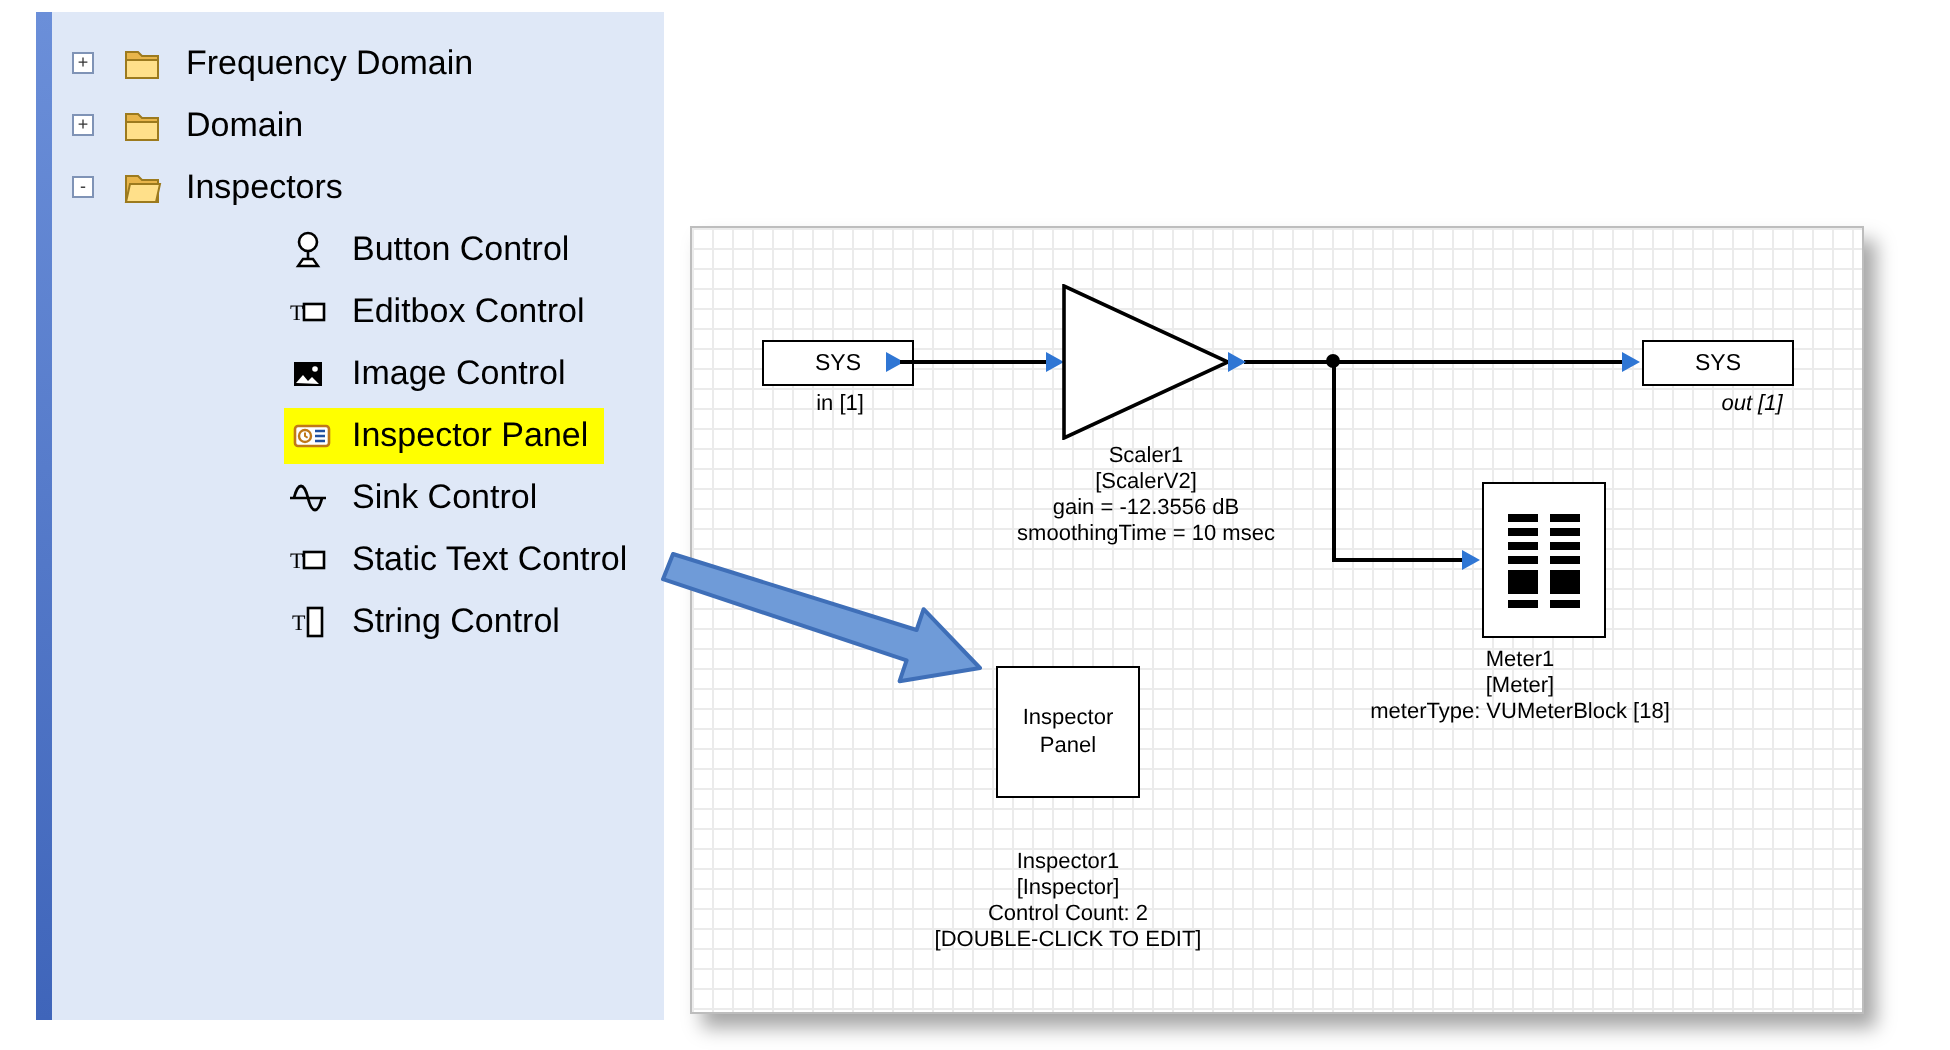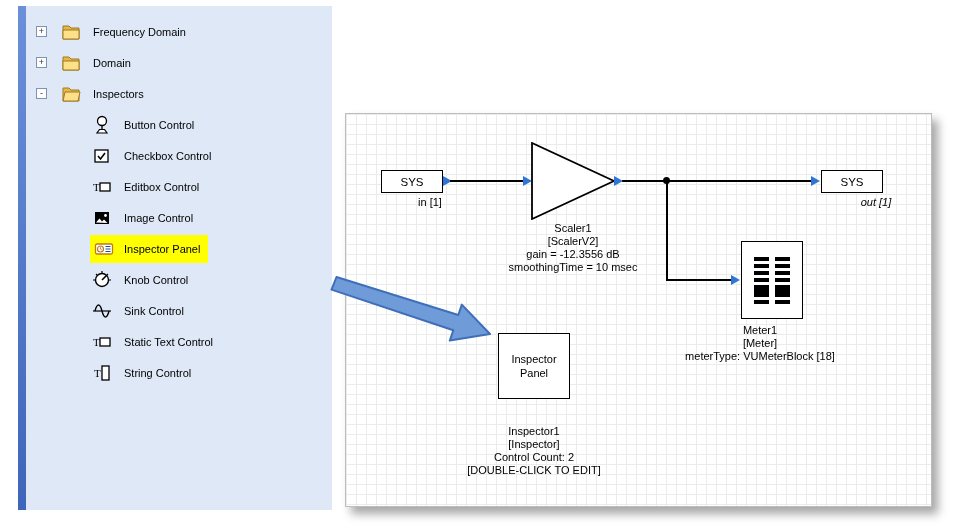--- a/index.html
+++ b/index.html
@@ -6,39 +6,39 @@
   html,body { width:975px; height:525px; background:#fff; overflow:hidden;
     font-family:"Liberation Sans", sans-serif; position:relative; }
 
   
   .palette { position:absolute; left:18px; top:6px; width:314px; height:504px;
     background:#dfe8f7; display:flex; }
   .palette-bar { width:8px; height:100%;
     background:linear-gradient(180deg,#6b8fd9 0%,#3f65ba 100%); flex:none; }
   .tree { flex:1; padding-top:10px; }
   .trow { display:flex; align-items:center; height:31px; padding-left:10px; }
-  .trow.lvl1 { padding-left:64px; }
+  .trow.lvl1 { padding-left:116px; }
   .expander { width:11px; height:11px; border:1px solid #7f93b6; background:#fff;
     font-size:9px; line-height:8px; text-align:center; color:#333;
     margin-right:12px; flex:none; }
   .icon { width:24px; height:24px; display:flex; align-items:center;
     justify-content:center; margin-right:10px; flex:none; }
-  .tlabel { font-size:11px; color:#000; white-space:nowrap; }
+  .tlabel { font-size:17px; color:#000; white-space:nowrap; }
   .hl { display:flex; align-items:center; background:#ffff00; padding:2px 8px 2px 2px; }
   .hl .icon { margin-right:8px; }
 
   
   .canvas { position:absolute; left:345px; top:113px; width:587px; height:394px;
     background:#fff; border:1px solid #bdbdbd;
     box-shadow:6px 7px 9px rgba(0,0,0,0.35);
     background-image:
       repeating-linear-gradient(to right,#ebebeb 0 1px,transparent 1px 10px),
       repeating-linear-gradient(to bottom,#ebebeb 0 1px,transparent 1px 10px); }
   .block { position:absolute; background:#fff; border:1.6px solid #000; }
-  .sys { width:62px; height:23px; display:flex; align-items:center;
+  .sys { width:76px; height:23px; display:flex; align-items:center;
     justify-content:center; font-size:11.5px; }
   .wire { position:absolute; background:#000; }
   .dot { position:absolute; width:7px; height:7px; border-radius:50%; background:#000; }
   .port { position:absolute; width:0; height:0;
     border-top:5px solid transparent; border-bottom:5px solid transparent;
     border-left:9px solid #2f76d4; }
   .clabel { position:absolute; transform:translateX(-50%); font-size:11px;
     line-height:13px; text-align:center; white-space:nowrap; color:#000; }
   .inspector-box { width:72px; height:66px; display:flex; align-items:center;
     justify-content:center; text-align:center; font-size:11px; line-height:14px;
@@ -96,29 +96,20 @@
       <span class="icon">
         <svg width="20" height="20" viewBox="0 0 20 20">
             <circle cx="10" cy="6" r="4.5" fill="#fff" stroke="#000" stroke-width="1.3"></circle>
             <path d="M10 10.5 v4" stroke="#000" stroke-width="1.3"></path>
             <path d="M5 18 h10 l-2.5-3.5 h-5 z" fill="#fff" stroke="#000" stroke-width="1.2"></path>
           </svg>
       </span>
       <span class="tlabel">Button Control</span>
     </div>
 
-    <div class="trow lvl1">
-      <span class="icon">
-        <svg width="20" height="20" viewBox="0 0 20 20">
-            <rect x="3" y="4" width="13" height="12" fill="#fff" stroke="#000" stroke-width="1.3"></rect>
-            <path d="M6 10 l2.5 3 4.5-6" fill="none" stroke="#000" stroke-width="1.6"></path>
-          </svg>
-      </span>
-      <span class="tlabel">Checkbox Control</span>
-    </div>
 
 
     <div class="trow lvl1">
       <span class="icon">
         <svg width="20" height="20" viewBox="0 0 20 20">
             <text x="1" y="14" font-size="11" font-family="Liberation Serif, serif">T</text>
             <rect x="8" y="6" width="10" height="8" fill="#fff" stroke="#000" stroke-width="1.3"></rect>
           </svg>
       </span>
       <span class="tlabel">Editbox Control</span>
@@ -142,30 +133,20 @@
               <rect x="1.5" y="5" width="17" height="10" rx="1.5" fill="#fff" stroke="#c07818" stroke-width="1.3"></rect>
               <circle cx="6.5" cy="10" r="3" fill="none" stroke="#c07818" stroke-width="1.2"></circle>
               <path d="M6.5 8.3 v1.7 l1.3 .9" fill="none" stroke="#c07818"></path>
               <path d="M11.5 7.5 h5 M11.5 10 h5 M11.5 12.5 h5" stroke="#2050a0" stroke-width="1.2"></path>
             </svg>
         </span>
         <span class="tlabel">Inspector Panel</span>
       </span>
     </div>
 
-    <div class="trow lvl1">
-      <span class="icon">
-        <svg width="20" height="20" viewBox="0 0 20 20">
-            <circle cx="10" cy="10" r="6.5" fill="#fff" stroke="#000" stroke-width="1.4"></circle>
-            <path d="M10 10 L14.2 5.8" stroke="#000" stroke-width="1.6"></path>
-            <path d="M10 1 v2 M19 10 h-2 M3 10 H1 M4 4 l1.4 1.4 M16 4 l-1.4 1.4" stroke="#000" stroke-width="1.2"></path>
-          </svg>
-      </span>
-      <span class="tlabel">Knob Control</span>
-    </div>
 
 
     <div class="trow lvl1">
       <span class="icon">
         <svg width="20" height="20" viewBox="0 0 20 20">
             <path d="M1 10 h18" stroke="#000" stroke-width="1.2"></path>
             <path d="M3 10 C5 2 8 2 10 10 S15 18 17 10" fill="none" stroke="#000" stroke-width="1.4"></path>
           </svg>
       </span>
       <span class="tlabel">Sink Control</span>
@@ -194,21 +175,21 @@
 
   </div>
 </div>
 
 <div class="canvas">
 
   <div class="block sys" style="left:35px; top:56px;">
     <span>SYS</span>
   </div>
   <div class="port" style="left:97px; top:62px;"></div>
-  <div class="clabel" style="left:66px; top:82px;padding-left:36px;">in [1]</div>
+  <div class="clabel" style="left:56px; top:82px;padding-left:36px;">in [1]</div>
 
   <div class="wire" style="left:104px; top:66px; width:74px; height:2px;"></div>
   <div class="wire" style="left:276px; top:66px; width:190px; height:2px;"></div>
   <div class="dot" style="left:317px; top:63px;"></div>
   <div class="wire" style="left:320px; top:67px; width:2px; height:100px;"></div>
   <div class="wire" style="left:321px; top:165px; width:64px; height:2px;"></div>
 
   <div class="port" style="left:177px; top:62px;"></div>
   <svg class="tri-svg" width="84" height="78" viewBox="0 0 84 78">
     <polygon points="1,1 1,77 83,39" fill="#fff" stroke="#000" stroke-width="1.8"></polygon>

